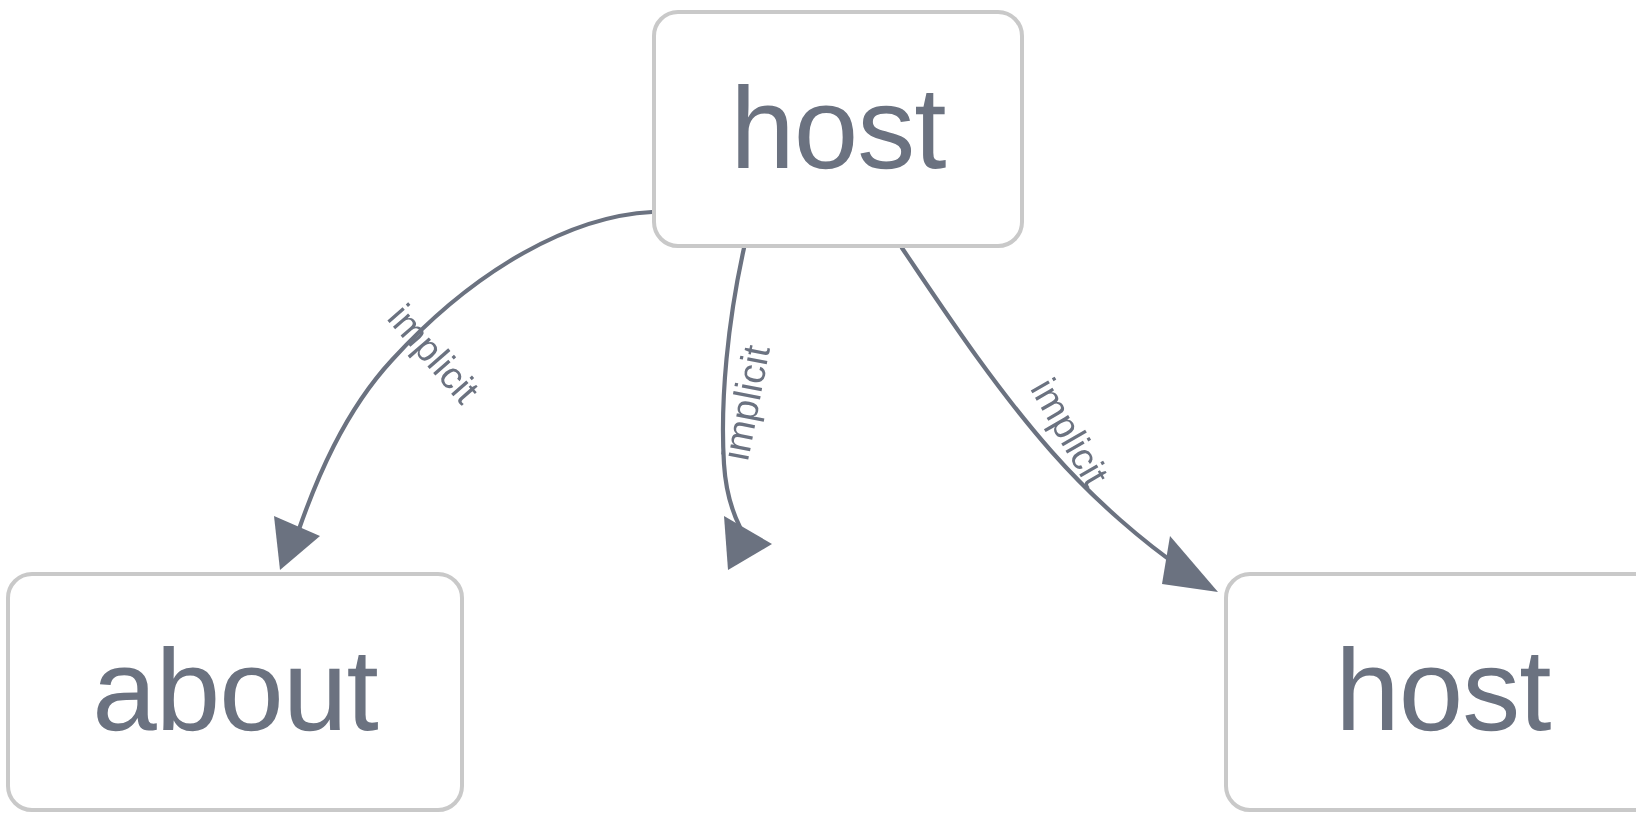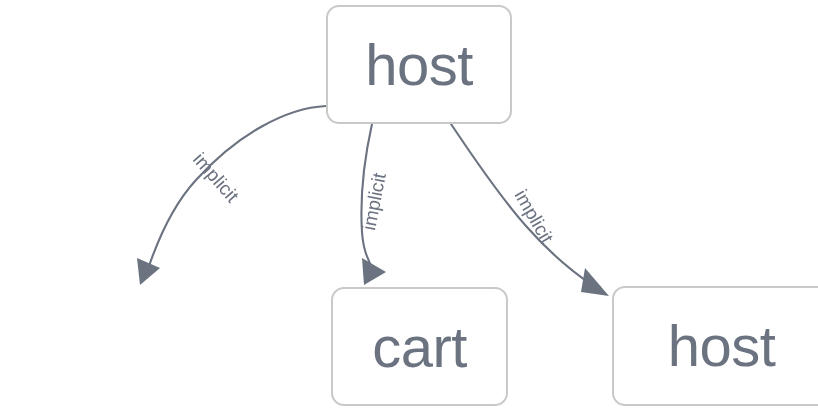--- a/index.html
+++ b/index.html
@@ -97,24 +97,24 @@
     <g>
       <path class="edge-path" d="M 451,124 C 470,152 496,192 526,226 C 548,251 573,272 592,285"></path>
       <polygon class="arrow-head" points="585,268 609,296 581,292"></polygon>
     </g>
   </svg>
 
   <div class="node-box" id="node-host">
     <span class="node-label">host</span>
   </div>
 
+  <div class="node-box" id="node-about">
+    <span class="node-label">about</span>
+  </div>
 
-  <div class="node-box" id="node-cart">
-    <span class="node-label">cart</span>
-  </div>
 
   <div class="node-box" id="node-shop">
     <span class="node-label">host</span>
   </div>
 
   <span class="edge-label" id="edge-label-0">implicit</span>
   <span class="edge-label" id="edge-label-1">implicit</span>
   <span class="edge-label" id="edge-label-2">implicit</span>
 
 </div>

